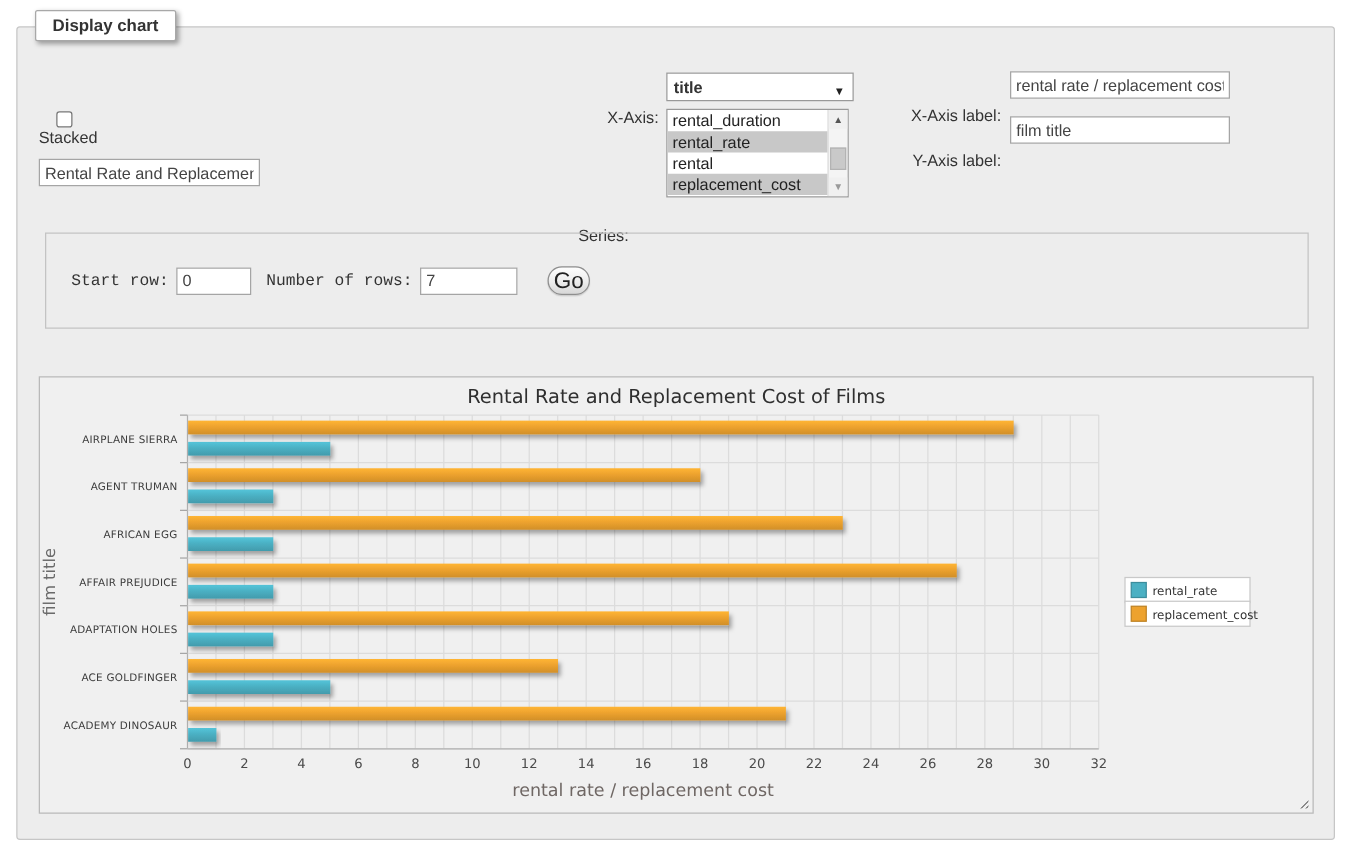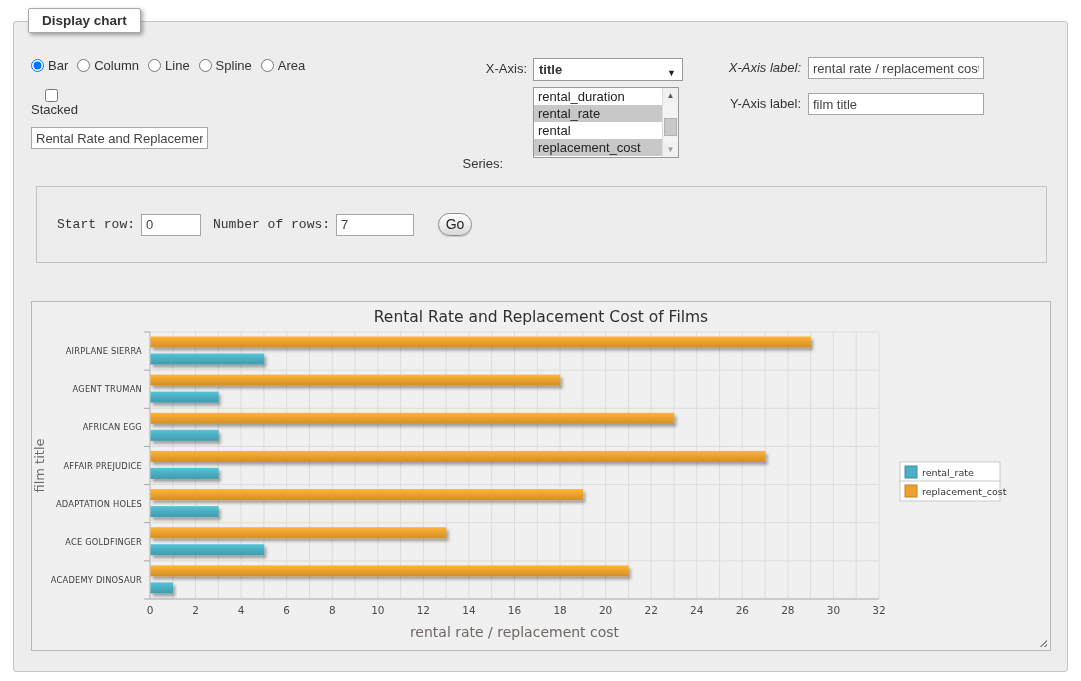--- a/index.html
+++ b/index.html
@@ -24,24 +24,24 @@
   .radio-row label { display:flex; align-items:center; margin-right:9px; }
   .radio-row input { margin:0 4px 0 0; }
   .stacked-row { position:absolute; left:17px; top:67px; display:flex; align-items:center;flex-direction:column; }
   .stacked-row input { margin:0 5px 0 0; }
   input[type="text"] {
     border:1px solid #a5a5a5; background:#fff; color:#444;
     font-family:"Liberation Sans", sans-serif; font-size:13px;
     padding:2px 4px; height:22px;
   }
   .title-input { position:absolute; left:17px; top:105px; width:177px; }
-  .field-label { position:absolute; text-align:right; line-height:22px; }
+  .field-label { position:absolute; text-align:right; line-height:22px;margin-top:25px; }
   .xaxis-label   { left:448px; top:36px;  width:65px; }
   .series-label  { left:424px; top:131px; width:65px; }
-  .xlabel-label  { left:700px; top:35px;  width:87px;font-style:italic; }
+  .xlabel-label  { left:700px; top:35px;  width:87px; }
   .ylabel-label  { left:700px; top:71px;  width:87px; }
   .select {
     position:absolute; left:519px; top:36px; width:150px; height:23px;
     background:#fff; border:1px solid #999; padding:2px 20px 2px 5px;
     line-height:17px; color:#333; cursor:default;font-weight:bold;
   }
   .select .arrow { position:absolute; right:6px; top:6px; font-size:9px; color:#222; }
   .listbox {
     position:absolute; left:519px; top:65px; width:146px; height:71px;
     background:#fff; border:1px solid #999; overflow:hidden;
@@ -61,21 +61,21 @@
   .ylabel-input { position:absolute; left:794px; top:71px; width:176px; }
   .rows-box {
     position:absolute; left:22px; top:164px; width:1011px; height:77px;
     border:1px solid #c3c3c3; display:flex; align-items:center; padding-left:20px;
   }
   .rows-box .lbl { margin-right:6px;font-family:Liberation Mono, monospace; }
   .rows-box input { width:60px; margin-right:12px; }
   .rows-box input.num { width:78px; }
   .go-btn {
     margin-left:12px; width:34px; height:23px; border-radius:12px;
-    border:1px solid #8e8e8e; color:#222; font-size:14px; text-align:center;
+    border:1px solid #8e8e8e; color:#222; font-size:18px; text-align:center;
     line-height:21px; cursor:default;
     background:linear-gradient(#fefefe, #ececec 55%, #d7d7d7);
     box-shadow:0 1px 1px rgba(0,0,0,0.15);
   }
   .chart-panel {
     position:absolute; left:17px; top:279px; width:1020px; height:350px;
     background:#f0f0f0; border:1px solid #b9b9b9;
   }
   .chart-host { position:absolute; inset:0; }
   .chart-host svg { font-family:"DejaVu Sans", sans-serif; }
@@ -86,42 +86,20 @@
     cursor:se-resize;
   }
 </style>
 </head>
 <body>
 
 <div class="fieldset">
 
   <div class="legend-tab">Display chart</div>
 
-  <div class="radio-row">
-    <label>
-      <input type="radio" name="ctype" checked="" style="">
-      <span>Bar</span>
-    </label>
-    <label>
-      <input type="radio" name="ctype" style="">
-      <span>Column</span>
-    </label>
-    <label>
-      <input type="radio" name="ctype" style="">
-      <span>Line</span>
-    </label>
-    <label>
-      <input type="radio" name="ctype" style="">
-      <span>Spline</span>
-    </label>
-    <label>
-      <input type="radio" name="ctype" style="">
-      <span>Area</span>
-    </label>
-  </div>
 
   <label class="stacked-row">
     <input type="checkbox" style="">
     <span>Stacked</span>
   </label>
 
   <input type="text" class="title-input" value="Rental Rate and Replacement Cost of Films" style="">
 
   <span class="field-label xaxis-label">X-Axis:</span>
   <div class="select">

